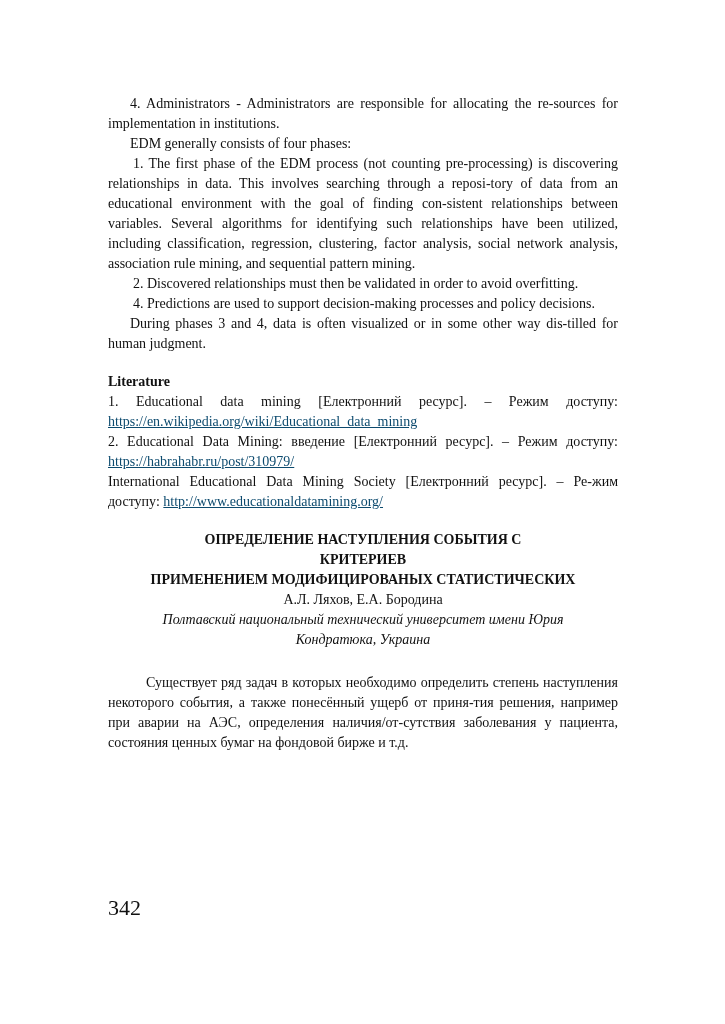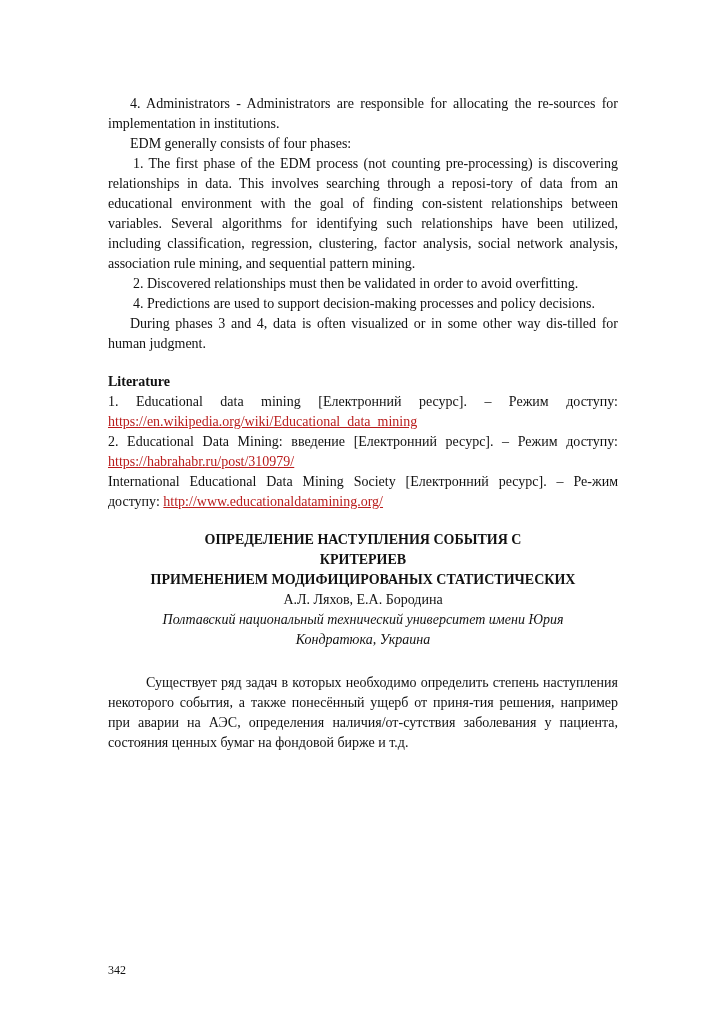--- a/index.html
+++ b/index.html
@@ -35,21 +35,21 @@
     }
     .lit-heading {
       font-weight: bold;
       margin-top: 18px;
     }
     .lit-item {
       margin: 0;
       text-align: justify;
     }
     .link {
-      color: #b91c1c;
+      color: #0c4a6e;
       text-decoration: underline;
     }
     .udc {
       margin-top: 22px;
     }
     .title {
       margin-top: 18px;
       text-align: center;
       font-weight: bold;
       line-height: 20px;
@@ -62,22 +62,22 @@
       font-style: italic;
     }
     .abstract {
       margin-top: 23px;
       text-indent: 38px;
       text-align: justify;
     }
     .page-number {
       position: absolute;
       left: 108px;
-      top: 960px;
-      font-size: 12px;
+      top: 898px;
+      font-size: 22px;
       line-height: 20px;
     }
   </style>
 </head>
 <body>
 
 <div class="page">
 
   <p class="p indent">4.  Administrators - Administrators are responsible for allocating the re-sources for implementation in institutions.</p>
   <p class="p indent">EDM generally consists of four phases:</p>

